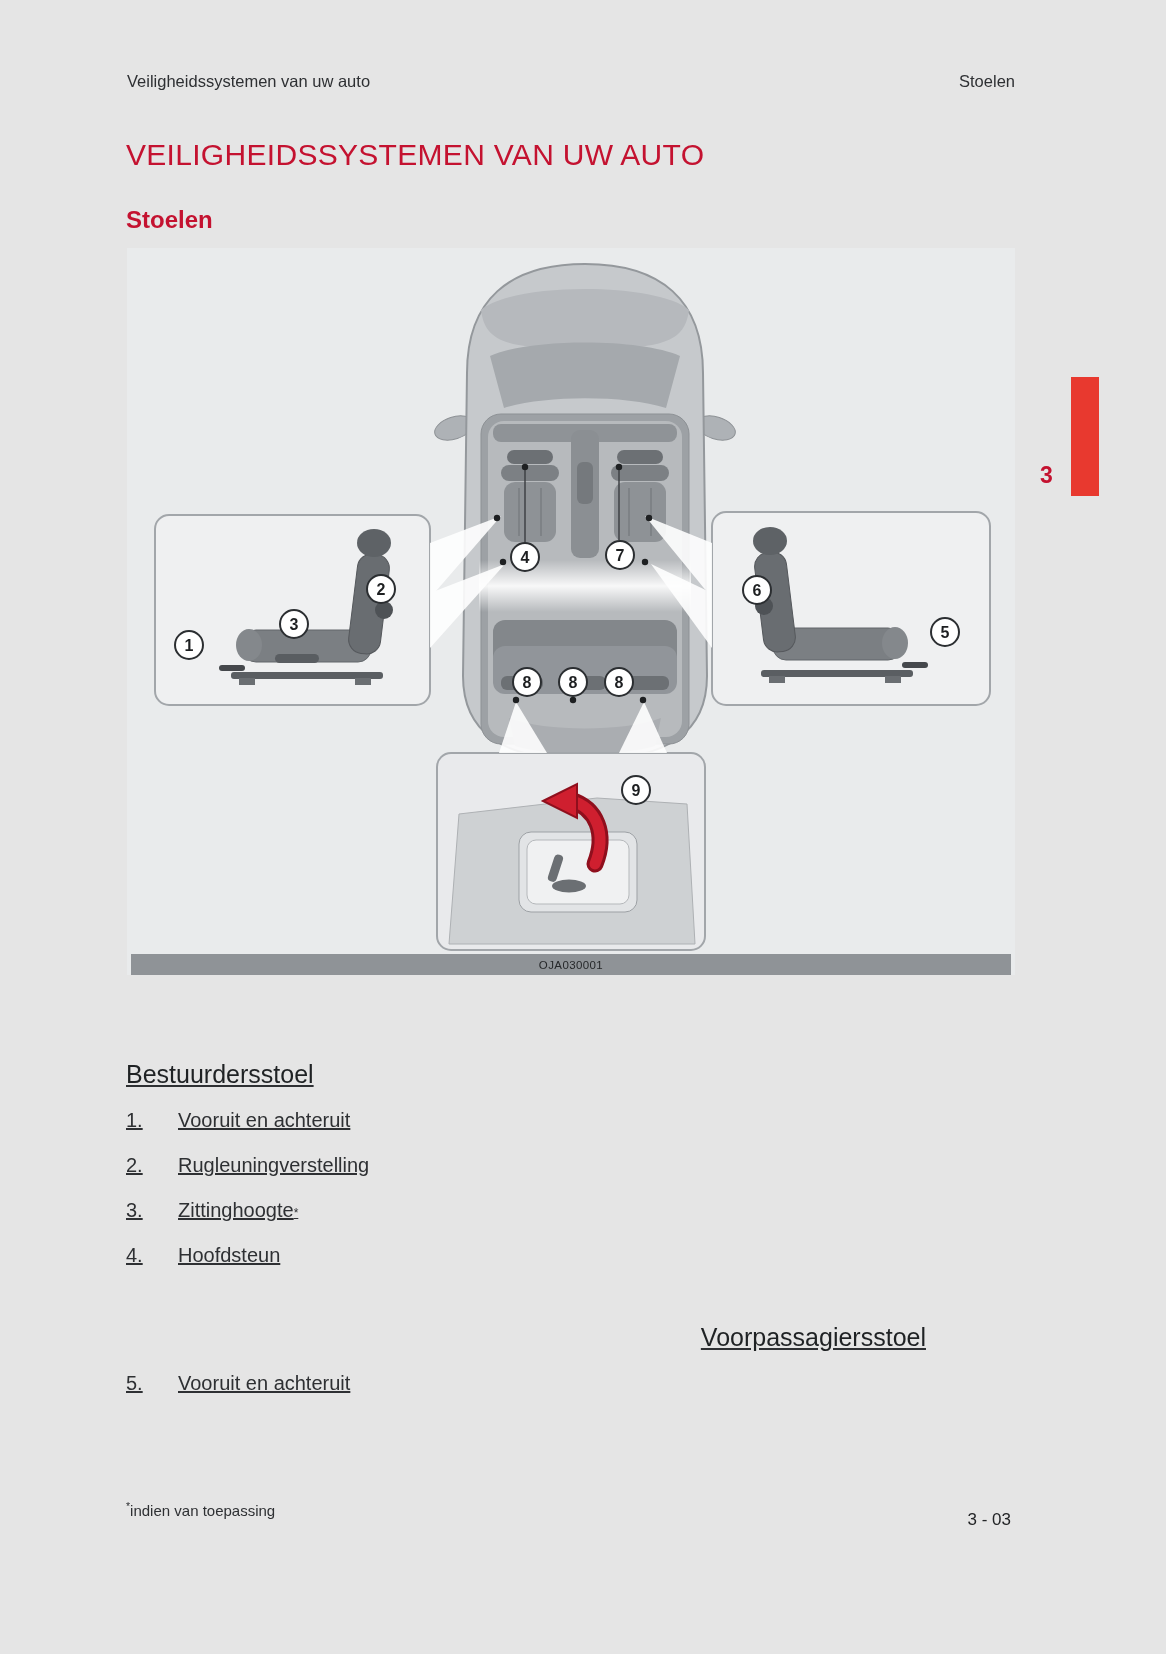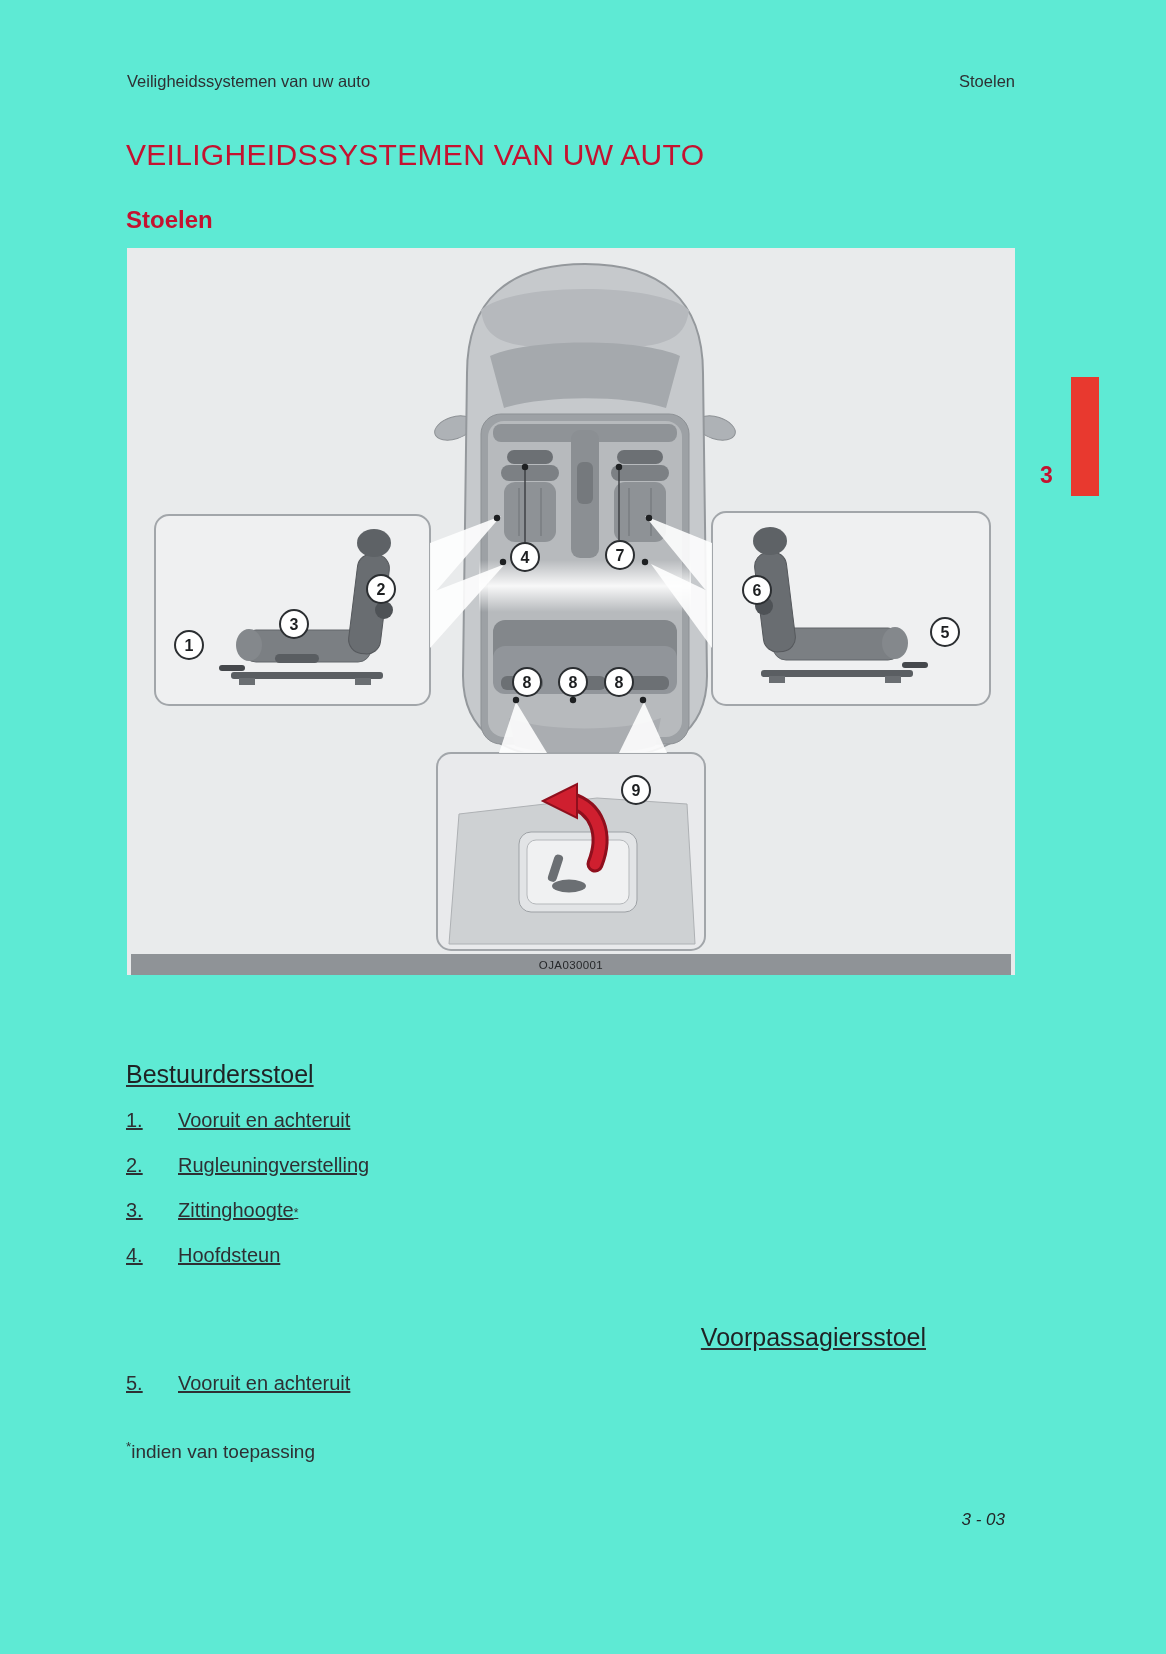--- a/index.html
+++ b/index.html
@@ -1,17 +1,17 @@
 <!DOCTYPE html>
 <html><head>
 <meta charset="utf-8">
 <style>
   html,body{margin:0;padding:0;background:#ffffff;}
   .page{
-    position:relative;width:1166px;height:1654px;background:#5eead4;
+    position:relative;width:1166px;height:1654px;background:#e5e5e5;
     font-family:"Liberation Sans",sans-serif;color:#2e3033;overflow:hidden;
   }
   .hdr-left{position:absolute;left:127px;top:72px;font-size:16.5px;color:#2e3033;}
   .hdr-right{position:absolute;right:151px;top:72px;font-size:16.5px;color:#2e3033;}
   .title{position:absolute;left:126px;top:138px;font-size:30px;font-weight:500;
     color:#c41230;letter-spacing:.3px;margin:0;}
   .subtitle{position:absolute;left:126px;top:206px;font-size:24px;font-weight:700;
     color:#c41230;margin:0;}
   .chapter-num{position:absolute;left:1040px;top:462px;font-size:23px;font-weight:700;color:#c41230;}
   .chapter-tab{position:absolute;left:1071px;top:377px;width:28px;height:119px;background:#e8392f;}
@@ -22,23 +22,23 @@
   .caption-bar span{font-size:11.5px;color:#26282a;letter-spacing:.4px;}
   .note{position:absolute;left:151px;top:1000px;font-size:18px;color:#2e3033;width:760px;}
   .note .sym{margin-right:9px;font-size:17px;}
   .content{position:absolute;left:126px;top:1060px;width:800px;text-decoration:underline;}
   .content h3{margin:0 0 20px;font-size:25px;font-weight:500;color:#1f2224;}
   .content h3.second{margin-top:10px;text-align:right;}
   .content ol{list-style:none;margin:0 0 34px;padding:0;}
   .content li{display:flex;align-items:baseline;height:45px;font-size:20px;color:#2e3033;}
   .content li .num{width:52px;flex:0 0 52px;}
   .content li sup{font-size:60%;vertical-align:super;}
-  .footnote{position:absolute;left:126px;top:1439px;font-size:19px;color:#2e3033;}
+  .footnote{position:absolute;left:126px;top:1500px;font-size:15px;color:#2e3033;}
   .footnote sup{font-size:70%;vertical-align:super;}
-  .page-num{position:absolute;right:161px;top:1510px;font-size:17px;color:#232527;font-style:italic;}
+  .page-num{position:absolute;right:155px;top:1510px;font-size:17px;color:#232527;}
   svg text.co{font-size:16px;font-weight:700;fill:#1d1f21;text-anchor:middle;}
 </style>
 </head>
 <body>
 
 <div class="page">
 
   <span class="hdr-left">Veiligheidssystemen van uw auto</span>
   <span class="hdr-right">Stoelen</span>
 

